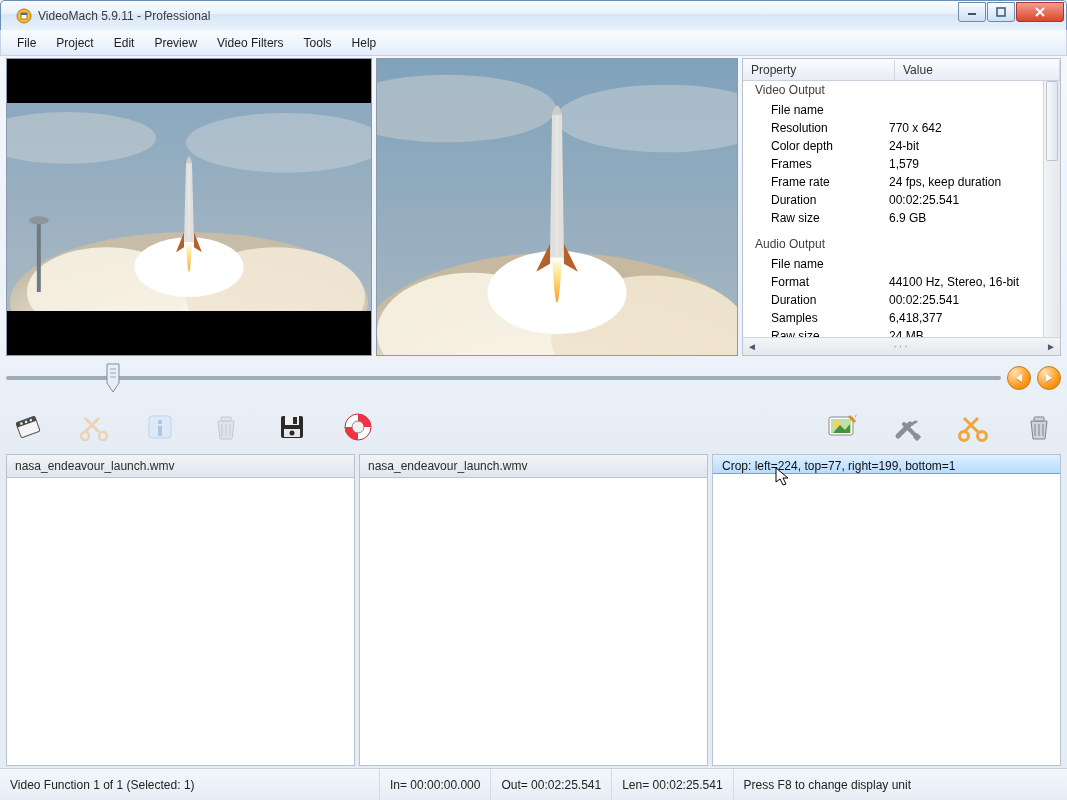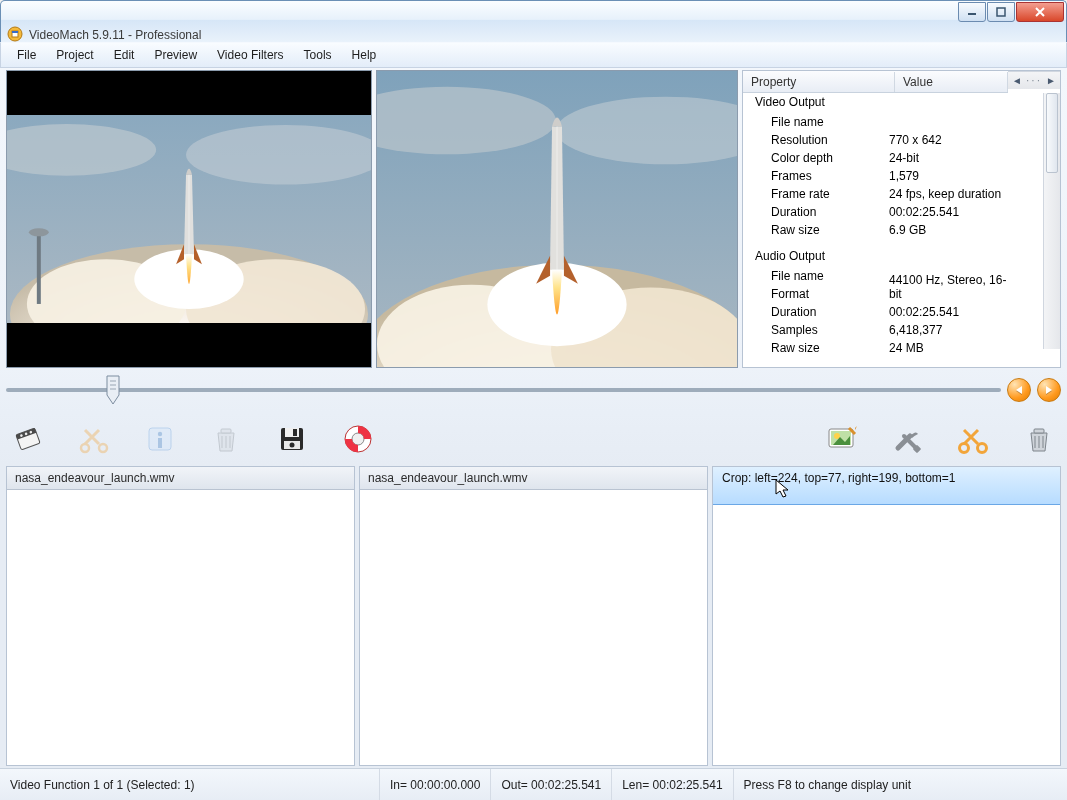--- a/index.html
+++ b/index.html
@@ -1,19 +1,19 @@
 <!DOCTYPE html>
 <html><head>
 <meta charset="utf-8">
 <style>
   * { box-sizing: border-box; margin: 0; padding: 0; }
   body { font-family: "Segoe UI", Tahoma, sans-serif; font-size: 12px; background: #f0f0f0; width: 1067px; height: 800px; overflow: hidden; display: flex; flex-direction: column; }
 
   
-  .titlebar { height: 42px; background: linear-gradient(to bottom, #fafdff 0%, #e7f1fb 45%, #d6e6f7 46%, #e9f2fb 100%); display: flex; align-items: flex-end; padding: 0 6px; border: 1px solid #6a8fb5; border-bottom: none; border-radius: 5px 5px 0 0; position: relative; }
+  .titlebar { height: 30px; background: linear-gradient(to bottom, #fafdff 0%, #e7f1fb 45%, #d6e6f7 46%, #e9f2fb 100%); display: flex; align-items: center; padding: 0 15px; border: 1px solid #6a8fb5; border-bottom: none; border-radius: 5px 5px 0 0; position: relative; }
   .titlebar .app-icon { width: 16px; height: 16px; margin-right: 6px; }
   .titlebar .title-text { font-size: 12px; color: #3a3a3a; flex: 1; }
   .win-controls { display: flex; gap: 0; height: 20px; position: absolute; right: 2px; top: 1px; }
   .win-btn { width: 30px; height: 20px; border: 1px solid #6b8bb0; border-radius: 0 0 3px 3px; margin-left: 1px; display: flex; align-items: center; justify-content: center; font-family: Arial; font-size: 11px; }
   .win-btn.mm { width: 28px; background: linear-gradient(to bottom,#f8fbfe,#cfe0f2); color:#3a556f; }
   .win-btn.close { width: 48px; background: linear-gradient(to bottom,#f39e90,#d9472a); color:#fff; border-color:#a33; }
   .win-btn svg { display:block; }
 
   
   .menubar { height: 26px; background: linear-gradient(to bottom,#f9fcff,#e3edf9); border:1px solid #c7d3e3; border-top-color:#f5f9fe; display: flex; align-items: center; padding: 0 6px; }
@@ -23,27 +23,27 @@
   .upper { display: flex; height: 300px; padding: 2px 6px 0 6px; gap: 4px; background: linear-gradient(to bottom,#f3f7fc,#edf2f9); }
   .preview-pane { background: #000; border: 1px solid #8b9bad; position: relative; overflow: hidden; }
   .preview-left { width: 366px; height: 298px; display:flex; flex-direction:column; }
   .preview-right { width: 362px; height: 298px; }
   .letterbox { background:#000; height: 44px; }
   .launch-svg { width: 100%; height: 100%; display:block; }
   .launch-wrap1 { flex:1; }
   .launch-wrap2 { height:100%; }
 
   
-  .propgrid-wrap { flex: 1; border: 1px solid #b7c3d3; background: #fff; display: flex; flex-direction: row; height: 298px; position:relative; overflow:hidden; }
+  .propgrid-wrap { flex: 1; border: 1px solid #b7c3d3; background: #fff; display: flex; flex-direction: column; height: 298px; position:relative; overflow:hidden; }
   .propgrid { flex:1; overflow-y: auto; overflow-x: hidden; position:relative; }
   .propgrid-header { display: flex; position: sticky; top:0; background: linear-gradient(to bottom,#fbfcfe,#e8edf5); border-bottom: 1px solid #c8d2de; height: 22px; align-items: center; z-index:2;}
   .propgrid-header .col { border-right: 1px solid #d0d8e2; padding: 3px 8px; color:#333; }
   .col-prop { width: 152px; }
   .col-val { flex:1; }
-  .prop-section { padding: 2px 0 2px 12px; color:#000000; font-size:12px; }
+  .prop-section { padding: 2px 0 2px 12px; color:#404040; font-size:12px; }
   .prop-row { display: flex; height: 18px; align-items: flex-end; }
   .prop-row .name { width: 140px; padding-left: 28px; color:#000; font-size:12px; }
   .prop-row .value { flex:1; padding-left: 6px; color:#000; font-size:12px; }
   .hscroll-bar { height: 18px; background: linear-gradient(to bottom,#f3f4f6,#e5e7eb); display:flex; align-items:center; border-top:1px solid #d0d6df; }
   .hscroll-btn { width: 18px; height:16px; display:flex; align-items:center; justify-content:center; color:#4a5a70; font-size:10px; }
   .hscroll-track { flex:1; display:flex; align-items:center; justify-content:center; color:#7a858f; font-size:10px; letter-spacing:2px; }
   .vscroll-sim { position:absolute; right:0; top:22px; bottom:18px; width:17px; background: linear-gradient(to right,#f3f4f6,#e5e7eb); border-left:1px solid #d0d6df; }
   .vscroll-thumb { position:absolute; left:2px; right:2px; top:0; height:80px; background: linear-gradient(to right,#f8fafc,#e0e6ee); border:1px solid #bac3cf; border-radius:2px; }
 
   
@@ -60,21 +60,21 @@
   .toolbar-spacer { flex: 1; }
   .tbtn { width: 40px; height: 40px; display: flex; align-items: center; justify-content: center; cursor: pointer; border-radius: 4px; }
   .tbtn svg { display:block; }
   .fade { opacity: 0.35; }
 
   
   .lists { flex: 1; display: flex; padding: 0 6px 2px 6px; gap: 4px; background: linear-gradient(to bottom,#e6ecf4,#e6ecf4); }
   .list-col { flex: 1; border: 1px solid #b7c3d3; background: #fff; display: flex; flex-direction: column; overflow: hidden; }
   .list-item { padding: 4px 8px; border-bottom: 1px solid #e9edf2; font-size: 12px; color: #111; white-space: nowrap; overflow: hidden; text-overflow: ellipsis; }
   .list-item.header-like { background: linear-gradient(to bottom,#f1f4f8,#dfe5ed); border-bottom:1px solid #b9c3d1; font-size:12px; color:#2b2b2b; }
-  .list-item.selected { background: linear-gradient(to bottom,#dff0ff,#b7dcff); border:1px solid #6aa7e6; margin:-1px; padding:4px 9px 19px 9px; position:relative; }
+  .list-item.selected { background: linear-gradient(to bottom,#dff0ff,#b7dcff); border:1px solid #6aa7e6; margin:-1px; padding:4px 9px 0 9px; position:relative; }
   .cursor-arrow { position:absolute; left:62px; top:12px; z-index:5; }
 
   
   .statusbar { height: 32px; border-top: 1px solid #c8d2de; background: linear-gradient(to bottom,#f3f7fc,#e7edf5); display: flex; align-items: center; font-size: 12px; color: #222; }
   .status-cell { padding: 4px 10px; border-right: 1px solid #d4dbe5; height: 100%; display:flex; align-items:center; }
   .status-cell.wide { flex:1; }
   .status-cell:last-child { border-right: none; }
 </style>
 </head>
 <body>

